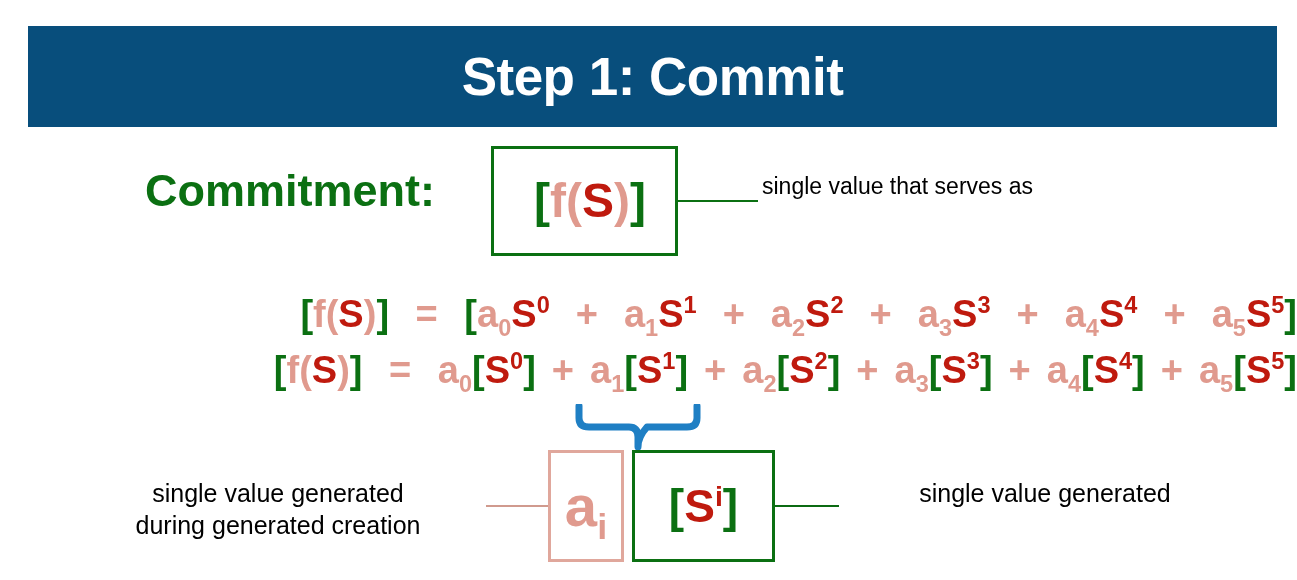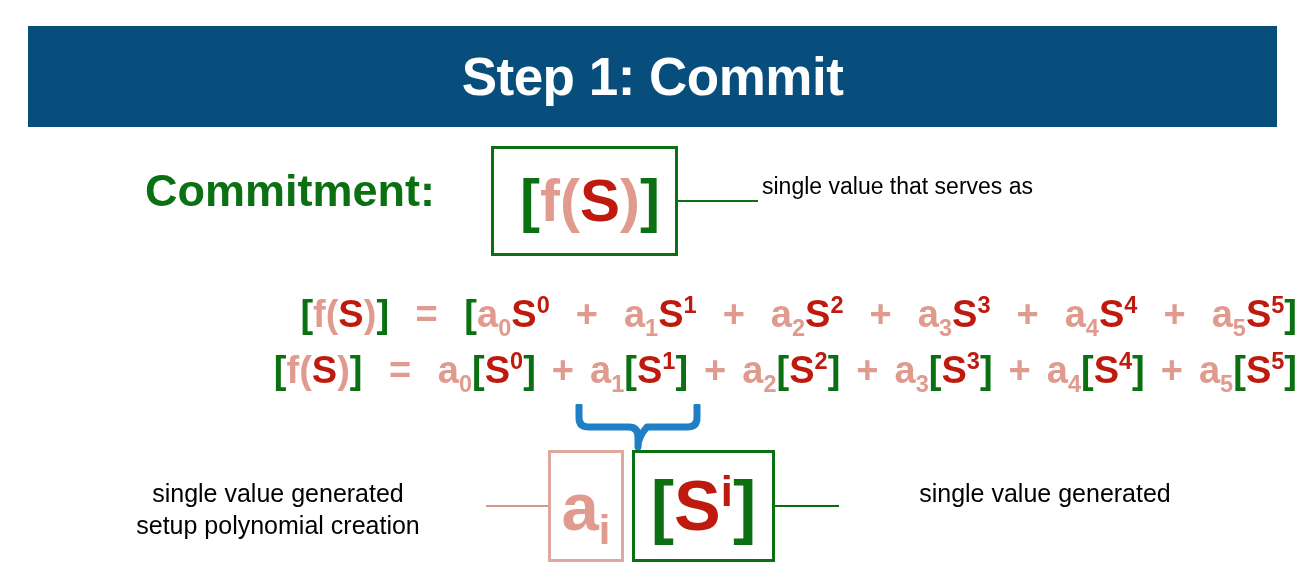--- a/index.html
+++ b/index.html
@@ -39,21 +39,21 @@
     font-size:45px;font-weight:bold;color:#0B7012;
     white-space:nowrap;
   }
   .commit-box{
     position:absolute;left:491px;top:146px;width:187px;height:110px;
     border:3px solid #0B7012;
     box-sizing:border-box;
     display:flex;align-items:center;justify-content:center;
   }
   .commit-box .expr{
-    font-size:60px;font-weight:bold;white-space:nowrap;line-height:1;margin-left:11px;
+    font-size:48px;font-weight:bold;white-space:nowrap;line-height:1;margin-left:11px;
   }
   .conn-top{
     position:absolute;left:678px;top:200px;width:80px;height:0;
     border-top:2px solid #0B7012;
   }
   .note-top{
     position:absolute;left:762px;top:172px;width:410px;
     font-size:23px;color:#000;line-height:1.28;text-align:left;
   }
 
@@ -72,27 +72,27 @@
   .brace{
     position:absolute;left:573px;top:404px;width:130px;height:46px;
   }
 
   
   .box-a{
     position:absolute;left:548px;top:450px;width:76px;height:112px;
     border:3px solid #E0A79C;box-sizing:border-box;
     display:flex;align-items:center;justify-content:center;
   }
-  .box-a .expr{font-size:67px;font-weight:bold;color:#E09A8E;line-height:1;}
+  .box-a .expr{font-size:58px;font-weight:bold;color:#E09A8E;line-height:1;}
   .box-s{
     position:absolute;left:632px;top:450px;width:143px;height:112px;
     border:3px solid #0B7012;box-sizing:border-box;
     display:flex;align-items:center;justify-content:center;
   }
-  .box-s .expr{font-size:70px;font-weight:bold;line-height:1;white-space:nowrap;}
+  .box-s .expr{font-size:46px;font-weight:bold;line-height:1;white-space:nowrap;}
 
   .conn-bl{
     position:absolute;left:486px;top:505px;width:62px;height:0;
     border-top:2px solid #D09A8E;
   }
   .conn-br{
     position:absolute;left:775px;top:505px;width:64px;height:0;
     border-top:2px solid #0B6A12;
   }
   .note-bl{
@@ -148,20 +148,20 @@
 
   <div class="box-s">
     <span class="expr"><span class="grn">[</span><span class="red">S</span><sup class="red">i</sup><span class="grn">]</span></span>
   </div>
 
   <div class="conn-bl"></div>
   <div class="conn-br"></div>
 
   <div class="note-bl">
     <div>single value generated</div>
-    <div>setup polynomial creation</div>
+    <div>during generated creation</div>
   </div>
 
   <div class="note-br">
     <div>single value generated</div>
   </div>
 
 </div>
 
 </body></html>

